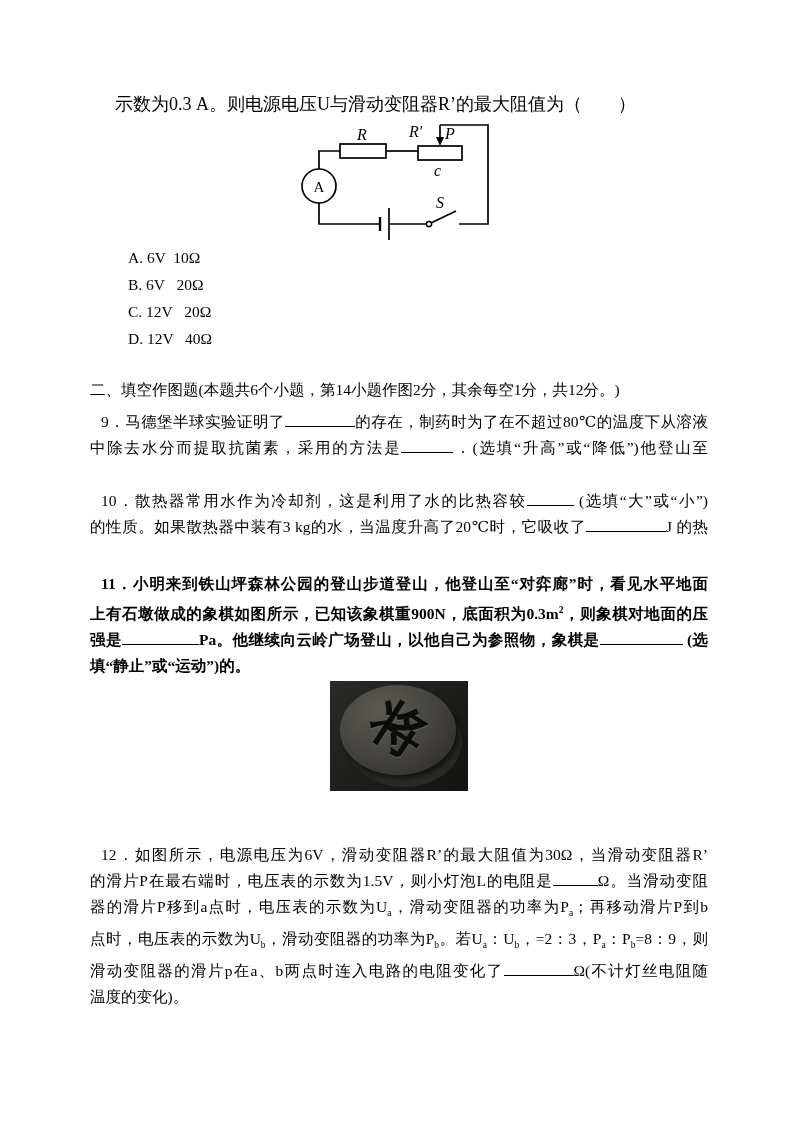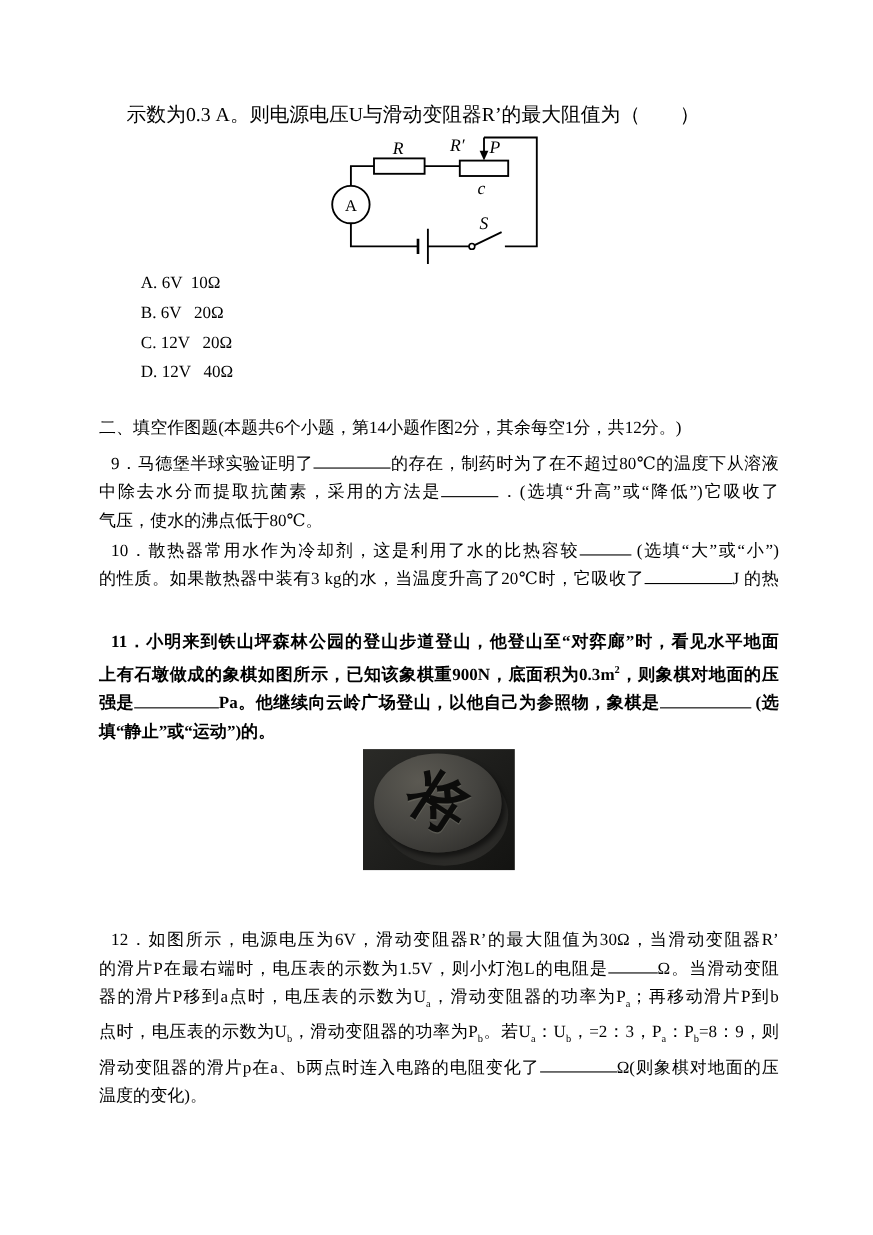--- a/index.html
+++ b/index.html
@@ -87,39 +87,38 @@
   <div class="opt">A. 6V  10Ω</div>
   <div class="opt">B. 6V   20Ω</div>
   <div class="opt">C. 12V   20Ω</div>
   <div class="opt">D. 12V   40Ω</div>
 </div>
 
 <div class="abs sect" style="left:90px;top:377px;">二、填空作图题(本题共6个小题，第14小题作图2分，其余每空1分，共12分。)</div>
 
 <div class="abs para" style="left:90px;top:409px;">
     <div class="tline just" style="padding-left: 11px;"><span>9．马德堡半球实验证明了</span><span class="blank" style="width: 70px;"></span><span>的存在，制药时为了在不超过80℃的温度下从溶液</span></div>
-    <div class="tline just"><span>中除去水分而提取抗菌素，采用的方法是</span><span class="blank" style="width: 52px;"></span><span>．(选填“升高”或“降低”)它吸收了</span></div>
-    <div class="tline"><span>气压，使水的沸点低于80℃。</span></div>
+    <div class="tline just"><span>中除去水分而提取抗菌素，采用的方法是</span><span class="blank" style="width: 52px;"></span><span>．(选填“升高”或“降低”)他登山至</span></div>
   </div>
 <div class="abs para" style="left:90px;top:488px;">
     <div class="tline just" style="padding-left: 11px;"><span>10．散热器常用水作为冷却剂，这是利用了水的比热容较</span><span class="blank" style="width: 47px;"></span><span> (选填“大”或“小”)</span></div>
     <div class="tline just"><span>的性质。如果散热器中装有3 kg的水，当温度升高了20℃时，它吸收了</span><span class="blank" style="width: 80px;"></span><span>J 的热</span></div>
   </div>
 <div class="abs para" style="left:90px;top:571px;font-weight:bold;">
     <div class="tline just" style="padding-left: 11px;"><span>11．小明来到铁山坪森林公园的登山步道登山，他登山至“对弈廊”时，看见水平地面</span></div>
     <div class="tline just"><span>上有石墩做成的象棋如图所示，已知该象棋重900N，底面积为0.3m</span><sup>2</sup><span>，则象棋对地面的压</span></div>
     <div class="tline just"><span>强是</span><span class="blank" style="width: 77px;"></span><span>Pa。他继续向云岭广场登山，以他自己为参照物，象棋是</span><span class="blank" style="width: 83px;"></span><span> (选</span></div>
     <div class="tline"><span>填“静止”或“运动”)的。</span></div>
   </div>
 <div class="abs para" style="left:90px;top:802px;">
     <div class="tline just" style="padding-left: 11px; margin-top: 40px;"><span>12．如图所示，电源电压为6V，滑动变阻器R’的最大阻值为30Ω，当滑动变阻器R’</span></div>
     <div class="tline just"><span>的滑片P在最右端时，电压表的示数为1.5V，则小灯泡L的电阻是</span><span class="blank" style="width: 45px;"></span><span>Ω。当滑动变阻</span></div>
     <div class="tline just"><span>器的滑片P移到a点时，电压表的示数为U</span><sub>a</sub><span>，滑动变阻器的功率为P</span><sub>a</sub><span>；再移动滑片P到b</span></div>
     <div class="tline just"><span>点时，电压表的示数为U</span><sub>b</sub><span>，滑动变阻器的功率为P</span><sub>b</sub><span>。若U</span><sub>a</sub><span>：U</span><sub>b</sub><span>，=2：3，P</span><sub>a</sub><span>：P</span><sub>b</sub><span>=8：9，则</span></div>
-    <div class="tline just"><span>滑动变阻器的滑片p在a、b两点时连入电路的电阻变化了</span><span class="blank" style="width: 70px;"></span><span>Ω(则象棋对地面的压</span></div>
+    <div class="tline just"><span>滑动变阻器的滑片p在a、b两点时连入电路的电阻变化了</span><span class="blank" style="width: 70px;"></span><span>Ω(不计灯丝电阻随</span></div>
     <div class="tline"><span>温度的变化)。</span></div>
   </div>
 
 <div class="abs photo" style="left:330px;top:681px;">
   <div class="rim"></div>
   <div class="piece"></div>
   <div class="glyph">将</div>
 </div>
 
 </body></html>

